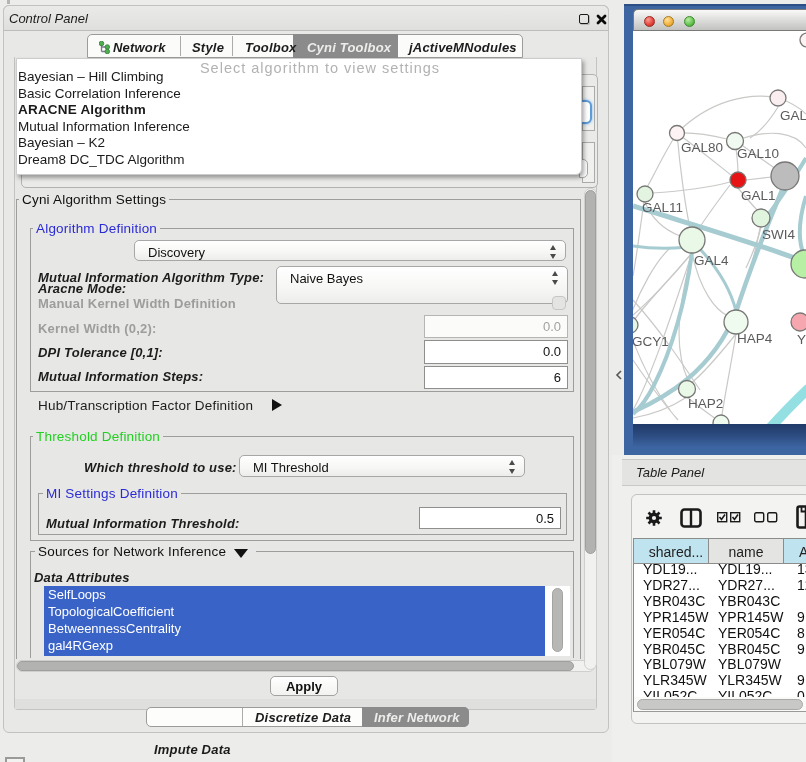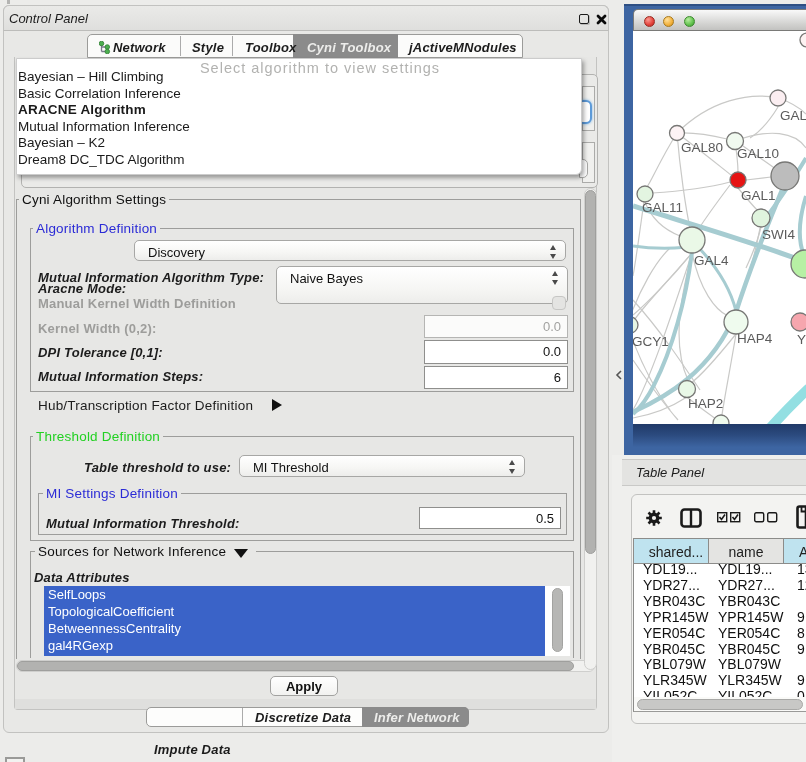--- a/index.html
+++ b/index.html
@@ -104,21 +104,21 @@
 <div class="abs lbl b" style="left:38px;top:369px;">Mutual Information Steps:</div>
 <div class="abs tfield" style="left:424px;top:366px;width:144px;height:23px;">6</div>
 
 <div class="abs" style="left:38px;top:398px;font-size:13.5px;letter-spacing:0.2px;color:#1c1c1c;white-space:nowrap;">Hub/Transcription Factor Definition</div>
 <div class="abs" style="left:272px;top:399px;width:0;height:0;border-top:6.5px solid transparent;
      border-bottom:6.5px solid transparent;border-left:10px solid #111;"></div>
 
 <div class="abs group" style="left:30px;top:436px;width:544px;height:105px;"></div>
 <div class="abs gtitle" style="left:33px;top:429px;color:#22d122;">Threshold Definition</div>
 
-<div class="abs lbl b" style="left:84px;top:460px;">Table threshold to use:</div>
+<div class="abs lbl b" style="left:84px;top:460px;">Which threshold to use:</div>
 <div class="abs combo" style="left:239px;top:455px;width:286px;height:22px;">
   <span class="ctext">MI Threshold</span>
     <span class="spin" style="right:8px;"></span>
   </div>
 
 <div class="abs group" style="left:38px;top:493px;width:529px;height:42px;"></div>
 <div class="abs gtitle" style="left:43px;top:486px;color:#2b2bd6;">MI Settings Definition</div>
 <div class="abs lbl b" style="left:46px;top:516px;">Mutual Information Threshold:</div>
 <div class="abs tfield" style="left:419px;top:507px;width:142px;height:22px;">0.5</div>
 

